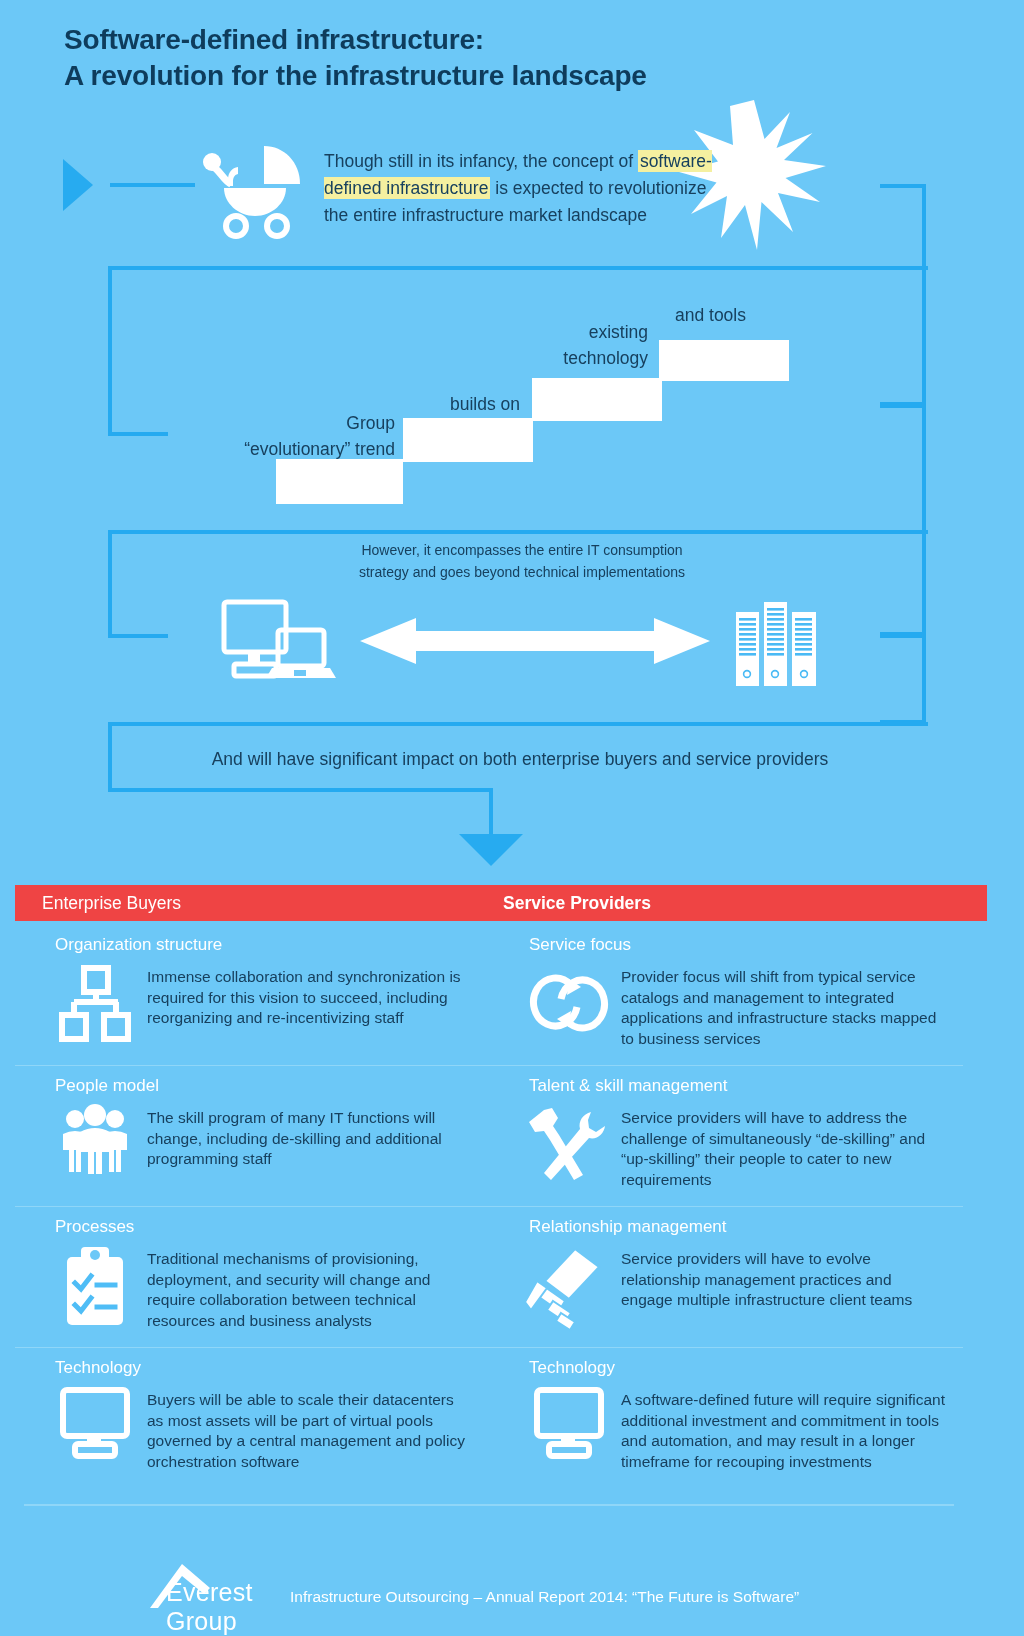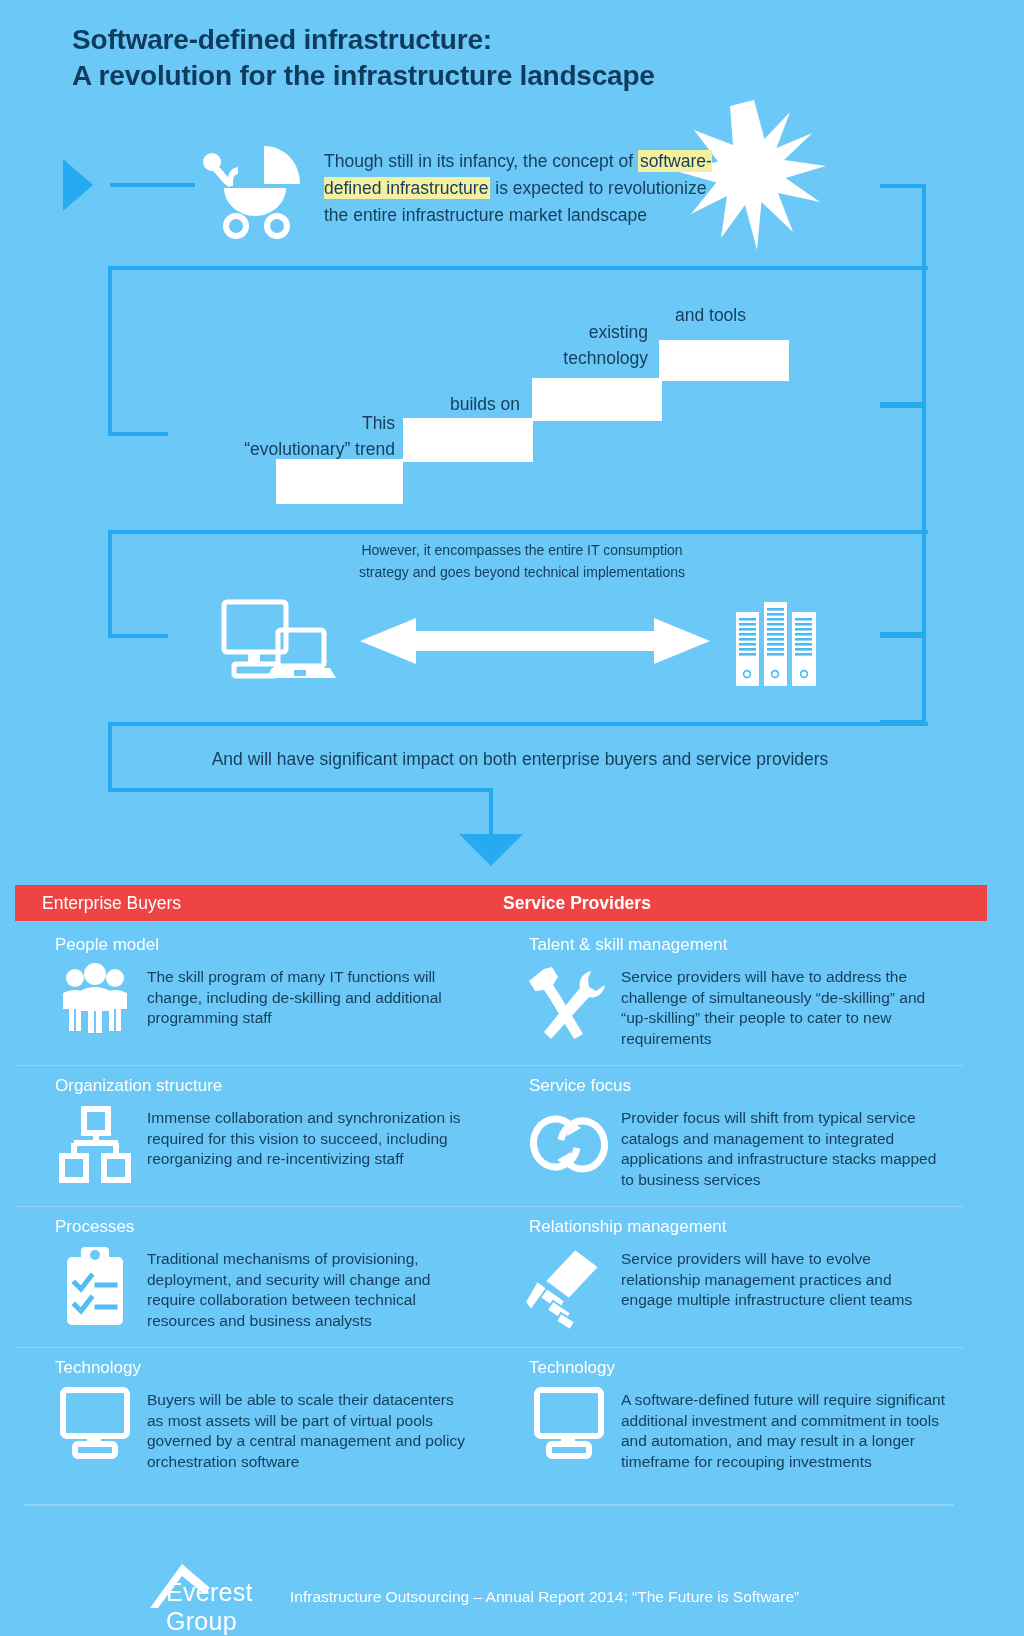--- a/index.html
+++ b/index.html
@@ -8,21 +8,21 @@
     background:#6CC8F7;
     font-family:"Liberation Sans",sans-serif;
     color:#103D5E;
     overflow:hidden;
     position:relative;
   }
   .stage{position:relative;width:1024px;height:1636px;}
 
   
   .title{
-    position:absolute;left:72px;top:22px;width:880px;
+    position:absolute;left:64px;top:22px;width:880px;
     font-size:28px;font-weight:bold;line-height:1.30;
     color:#0E3C5C;letter-spacing:-0.2px;
   }
   .title .l2{display:block;}
 
   
   .brk{position:absolute;box-sizing:border-box;border-color:#25AAF0;border-style:solid;border-width:0;}
 
   
   .tri-right{
@@ -146,21 +146,21 @@
   <div class="r1text">
     <span>Though still in its infancy, the concept of </span><span class="hl">software-defined infrastructure</span><span> is expected to revolutionize the entire infrastructure market landscape</span>
   </div>
 
   <div class="stair-box" style="left:276px;top:459px;width:127px;height:45px;"></div>
   <div class="stair-box" style="left:403px;top:418px;width:130px;height:44px;"></div>
   <div class="stair-box" style="left:532px;top:378px;width:130px;height:43px;"></div>
   <div class="stair-box" style="left:659px;top:340px;width:130px;height:41px;"></div>
 
   <div class="stair-lbl" style="left:130px;top:410px;width:265px;">
-    <span>This</span><br>
+    <span>Group</span><br>
     <span>“evolutionary” trend</span>
   </div>
   <div class="stair-lbl" style="left:300px;top:391px;width:220px;">
     <span>builds on</span>
   </div>
   <div class="stair-lbl" style="left:420px;top:319px;width:228px;">
     <span>existing</span><br>
     <span>technology</span>
   </div>
   <div class="stair-lbl" style="left:520px;top:302px;width:226px;">
@@ -236,20 +236,55 @@
 
   <div class="hdrbar">
     <span class="hdr-a">Enterprise Buyers</span>
     <span class="hdr-b">Service Providers</span>
   </div>
 
   <div class="grid">
 
     <div class="row">
       <div class="cell">
+        <div class="cell-title">Organization structure</div>
+        <div class="cell-body">
+          <div class="cell-icon">
+            <svg viewBox="0 0 72 78" width="72" height="78" aria-hidden="true">
+              <g fill="none" stroke="#ffffff" stroke-width="6">
+                <rect x="25" y="3" width="24" height="24"></rect>
+                <rect x="3" y="50" width="24" height="24"></rect>
+                <rect x="45" y="50" width="24" height="24"></rect>
+                <path d="M37 27 v10 M15 37 h44 M15 37 v13 M57 37 v13"></path>
+              </g>
+            </svg>
+          </div>
+          <div class="cell-text">Immense collaboration and synchronization is required for this vision to succeed, including reorganizing and re-incentivizing staff</div>
+        </div>
+      </div>
+      <div class="cell">
+        <div class="cell-title">Service focus</div>
+        <div class="cell-body">
+          <div class="cell-icon">
+            <svg viewBox="0 0 88 76" width="88" height="76" aria-hidden="true">
+              <g fill="none" stroke="#ffffff" stroke-width="7">
+                <path d="M46 20 a22 24 0 1 0 6 22"></path>
+                <path d="M42 56 a22 24 0 1 0 -6 -22"></path>
+              </g>
+              <polygon fill="#ffffff" points="44,14 56,22 42,30"></polygon>
+              <polygon fill="#ffffff" points="44,62 32,54 46,46"></polygon>
+            </svg>
+          </div>
+          <div class="cell-text">Provider focus will shift from typical service catalogs and management to integrated applications and infrastructure stacks mapped to business services</div>
+        </div>
+      </div>
+    </div>
+
+    <div class="row">
+      <div class="cell">
         <div class="cell-title">People model</div>
         <div class="cell-body">
           <div class="cell-icon">
             <svg viewBox="0 0 72 70" width="72" height="70" aria-hidden="true">
               <circle cx="16" cy="13" r="9" fill="#ffffff"></circle>
               <path d="M4 28 q12-6 24 0 v16 h-6 v22 h-5 v-22 h-2 v22 h-5 v-22 h-6 Z" fill="#ffffff"></path>
               <circle cx="56" cy="13" r="9" fill="#ffffff"></circle>
               <path d="M44 28 q12-6 24 0 v16 h-6 v22 h-5 v-22 h-2 v22 h-5 v-22 h-6 Z" fill="#ffffff"></path>
               <circle cx="36" cy="9" r="11" fill="#ffffff"></circle>
               <path d="M21 26 q15-8 30 0 v20 h-8 v22 h-6 v-22 h-2 v22 h-6 v-22 h-8 Z" fill="#ffffff"></path>
@@ -263,55 +298,20 @@
         <div class="cell-body">
           <div class="cell-icon">
             <svg viewBox="0 0 70 78" width="70" height="78" aria-hidden="true">
               <g fill="#ffffff">
                 <path d="M10 4 l8-2 6 10 -5 8 6 9 24 40 -9 5 -24-40 -6-9 -9 1 -6-10 Z"></path>
                 <path d="M57 6 c-8 2 -13 9 -11 17 l-36 44 7 7 38-42 c8 2 15-4 16-12 l-9 6 -7-4 -1-8 Z"></path>
               </g>
             </svg>
           </div>
           <div class="cell-text">Service providers will have to address the challenge of simultaneously “de-skilling” and “up-skilling” their people to cater to new requirements</div>
-        </div>
-      </div>
-    </div>
-
-    <div class="row">
-      <div class="cell">
-        <div class="cell-title">Organization structure</div>
-        <div class="cell-body">
-          <div class="cell-icon">
-            <svg viewBox="0 0 72 78" width="72" height="78" aria-hidden="true">
-              <g fill="none" stroke="#ffffff" stroke-width="6">
-                <rect x="25" y="3" width="24" height="24"></rect>
-                <rect x="3" y="50" width="24" height="24"></rect>
-                <rect x="45" y="50" width="24" height="24"></rect>
-                <path d="M37 27 v10 M15 37 h44 M15 37 v13 M57 37 v13"></path>
-              </g>
-            </svg>
-          </div>
-          <div class="cell-text">Immense collaboration and synchronization is required for this vision to succeed, including reorganizing and re-incentivizing staff</div>
-        </div>
-      </div>
-      <div class="cell">
-        <div class="cell-title">Service focus</div>
-        <div class="cell-body">
-          <div class="cell-icon">
-            <svg viewBox="0 0 88 76" width="88" height="76" aria-hidden="true">
-              <g fill="none" stroke="#ffffff" stroke-width="7">
-                <path d="M46 20 a22 24 0 1 0 6 22"></path>
-                <path d="M42 56 a22 24 0 1 0 -6 -22"></path>
-              </g>
-              <polygon fill="#ffffff" points="44,14 56,22 42,30"></polygon>
-              <polygon fill="#ffffff" points="44,62 32,54 46,46"></polygon>
-            </svg>
-          </div>
-          <div class="cell-text">Provider focus will shift from typical service catalogs and management to integrated applications and infrastructure stacks mapped to business services</div>
         </div>
       </div>
     </div>
 
     <div class="row">
       <div class="cell">
         <div class="cell-title">Processes</div>
         <div class="cell-body">
           <div class="cell-icon">
             <svg viewBox="0 0 64 80" width="64" height="80" aria-hidden="true">

